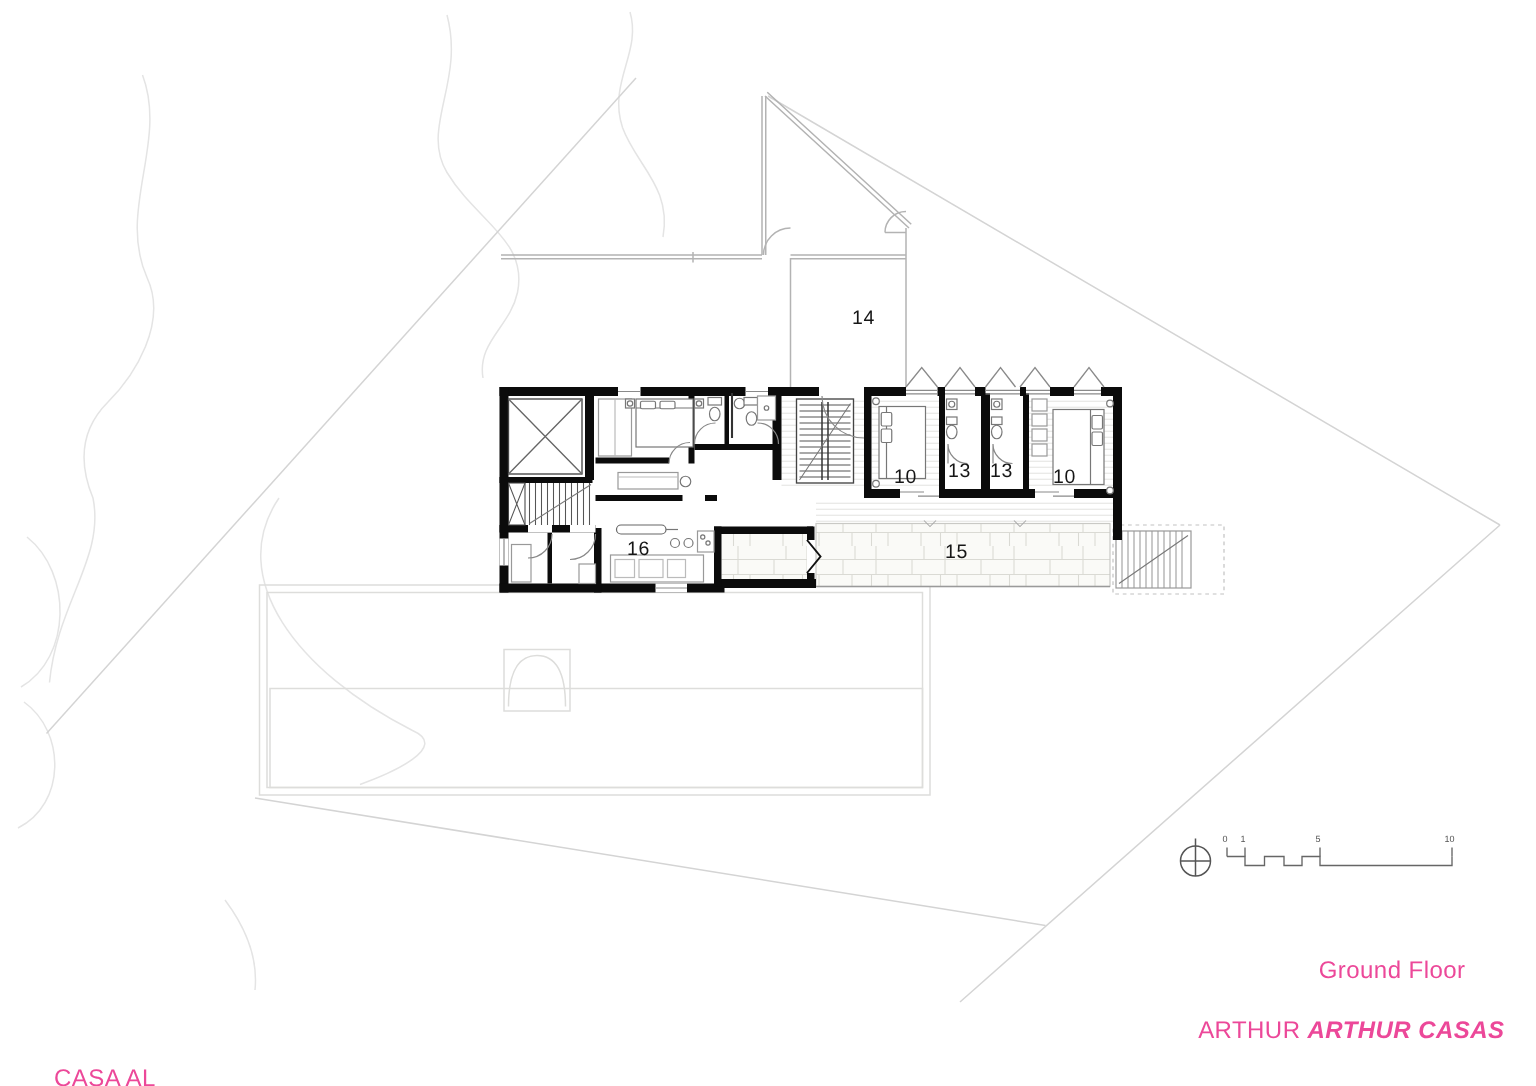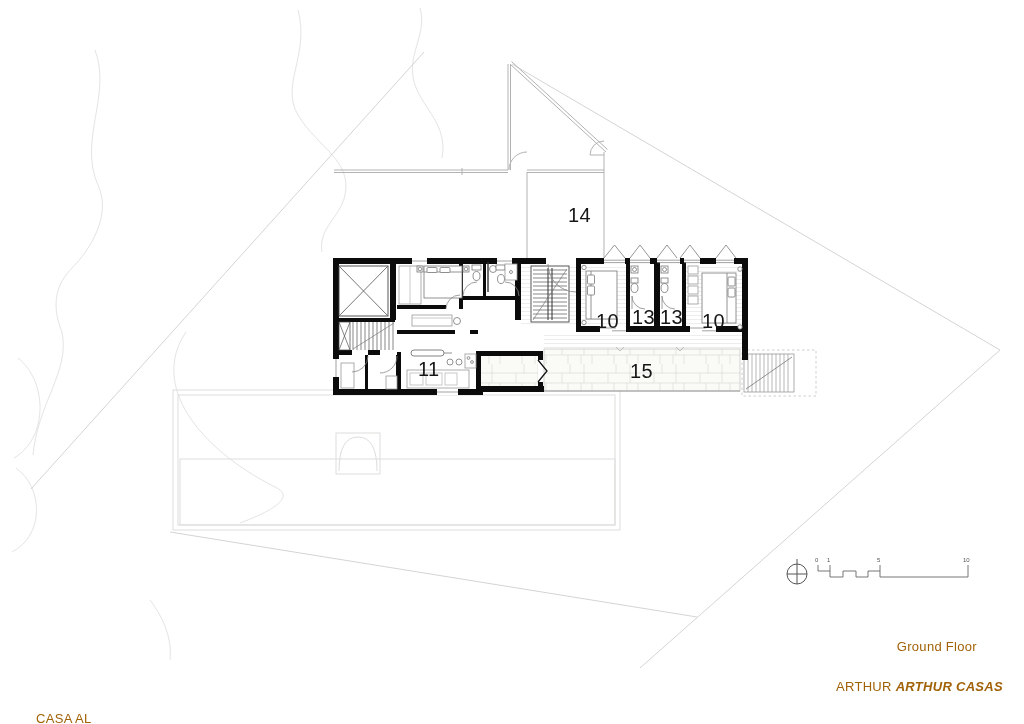--- a/index.html
+++ b/index.html
@@ -1,20 +1,20 @@
 <!DOCTYPE html>
 <html><head>
 <meta charset="utf-8">
 <style>
   html,body{margin:0;padding:0;background:#fff;}
   .sheet{position:relative;width:1024px;height:724px;background:#fff;overflow:hidden;
          font-family:"Liberation Sans", sans-serif;}
   .sheet svg{position:absolute;left:0;top:0;}
-  .room-label{position:absolute;font-size:20px;color:#161616;letter-spacing:.4px;}
-  .footer-text{position:absolute;font-size:13px;color:#a16207;letter-spacing:.3px;white-space:nowrap;}
+  .room-label{position:absolute;font-size:13px;color:#161616;letter-spacing:.4px;}
+  .footer-text{position:absolute;font-size:16px;color:#ec4899;letter-spacing:.3px;white-space:nowrap;}
   .studio b{font-weight:bold;font-style:italic;}
   .scale-num{position:absolute;font-size:6px;color:#555;}
 </style>
 </head>
 <body>
 
 <div class="sheet">
 
 <svg width="1024" height="724" viewBox="0 0 1024 724">
   <defs>
@@ -251,21 +251,21 @@
     <path d="M818,571 H830 V577 H843 V571 H856 V577 H868 V571 H880 V577 H968 V571"></path>
     <path d="M818,565 V571 M830,565 V571 M880,565 V571 M968,565 V571"></path>
   </g>
 </svg>
 
 <div class="room-label" style="left:568px;top:204px;">14</div>
 <div class="room-label" style="left:596px;top:310px;">10</div>
 <div class="room-label" style="left:632px;top:306px;">13</div>
 <div class="room-label" style="left:660px;top:306px;">13</div>
 <div class="room-label" style="left:702px;top:310px;">10</div>
-<div class="room-label" style="left:418px;top:358px;">11</div>
+<div class="room-label" style="left:418px;top:358px;">16</div>
 <div class="room-label" style="left:592px;top:360px;margin-left:38px;">15</div>
 
 <div class="scale-num" style="left:815px;top:557px;">0</div>
 <div class="scale-num" style="left:827px;top:557px;">1</div>
 <div class="scale-num" style="left:877px;top:557px;">5</div>
 <div class="scale-num" style="left:963px;top:557px;">10</div>
 
 <div class="footer-text" style="right:47px;top:639px;">Ground Floor</div>
 <div class="footer-text" style="left:36px;top:711px;">CASA AL</div>
 <div class="footer-text studio" style="right:21px;top:679px;"><span>ARTHUR </span><b>ARTHUR CASAS</b></div>

